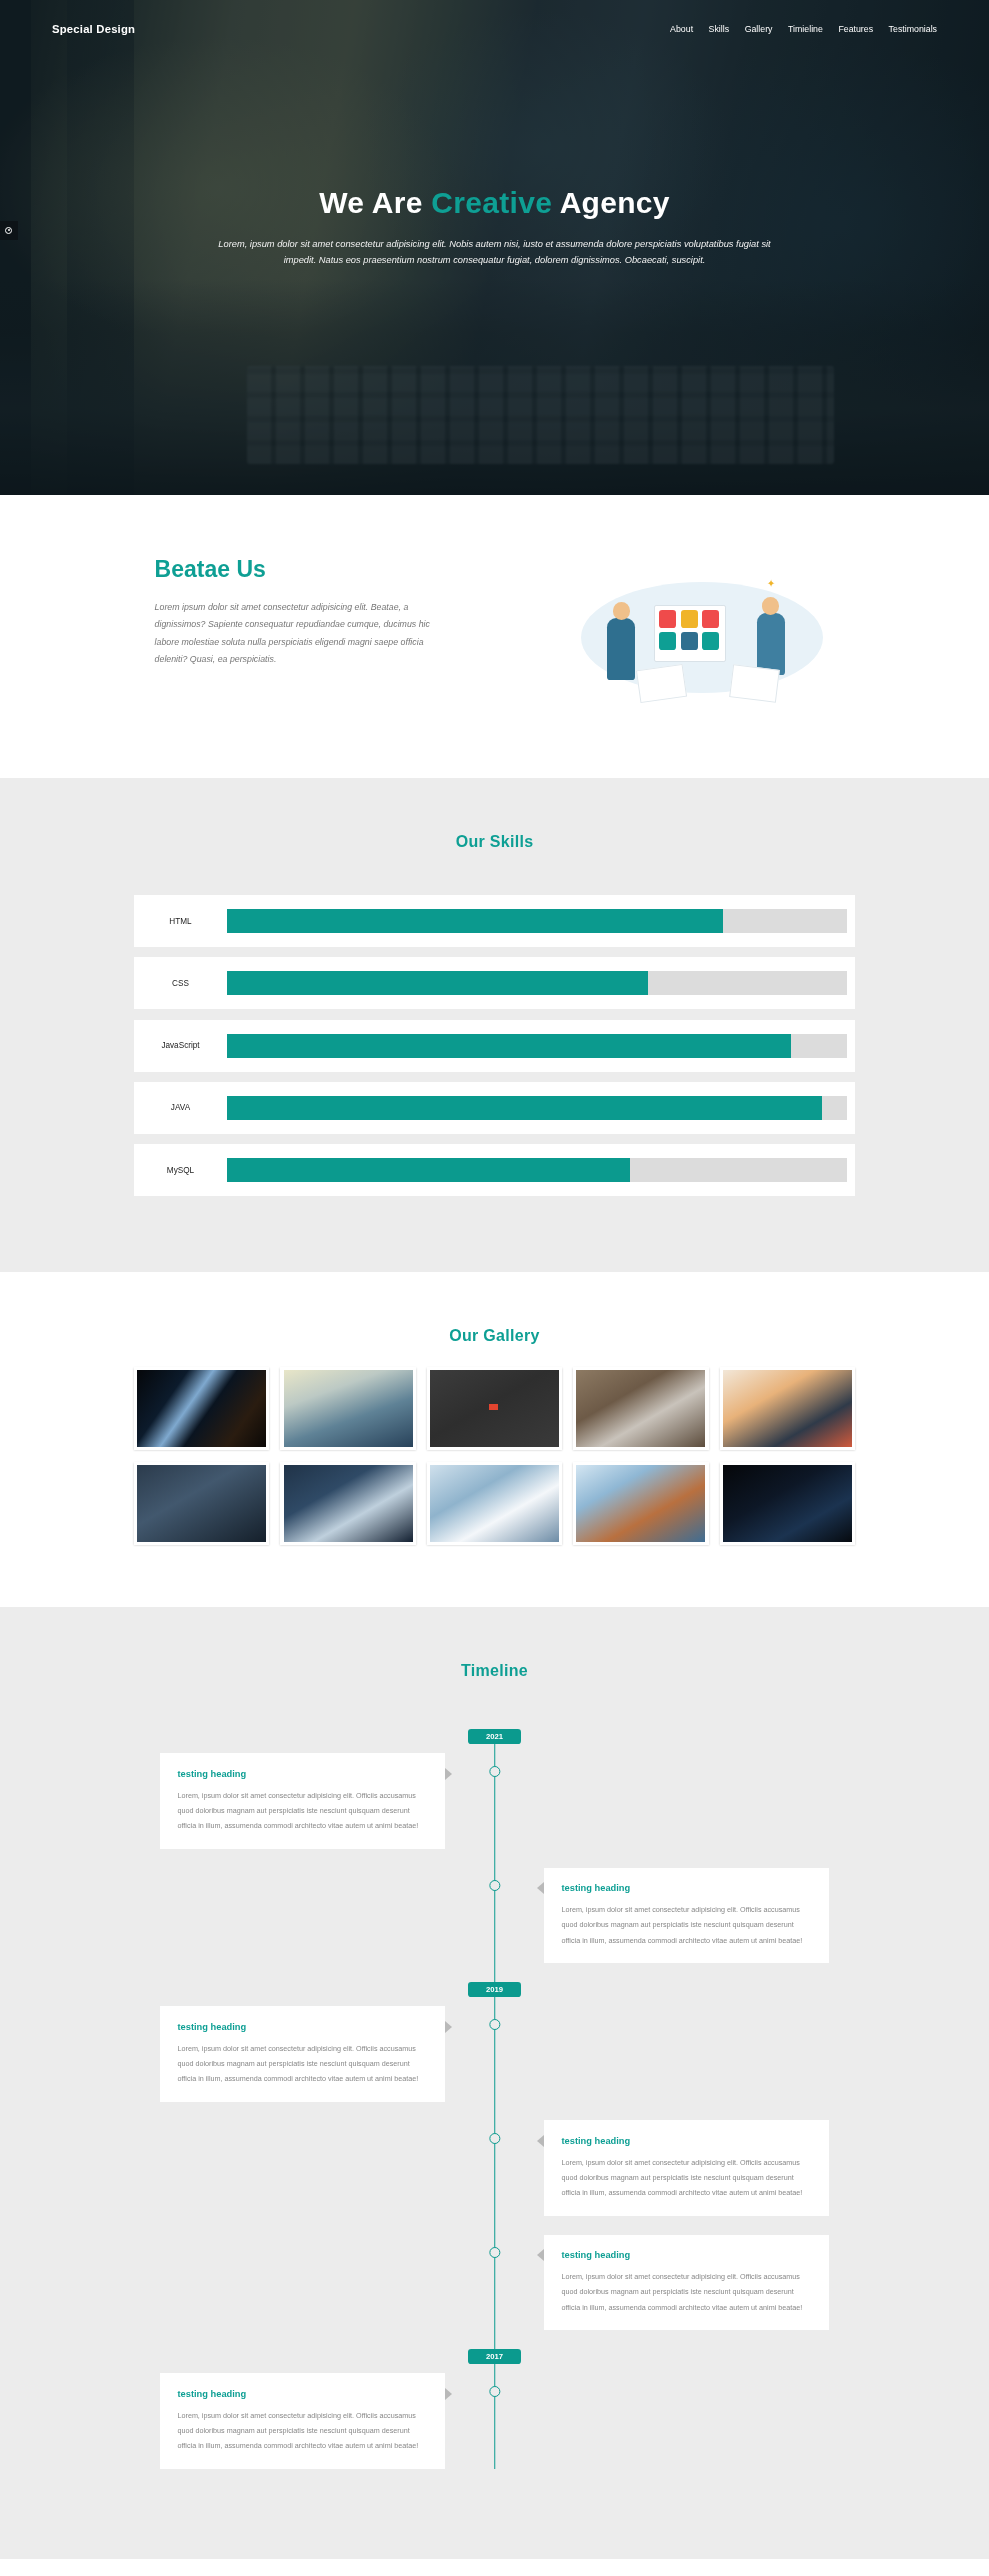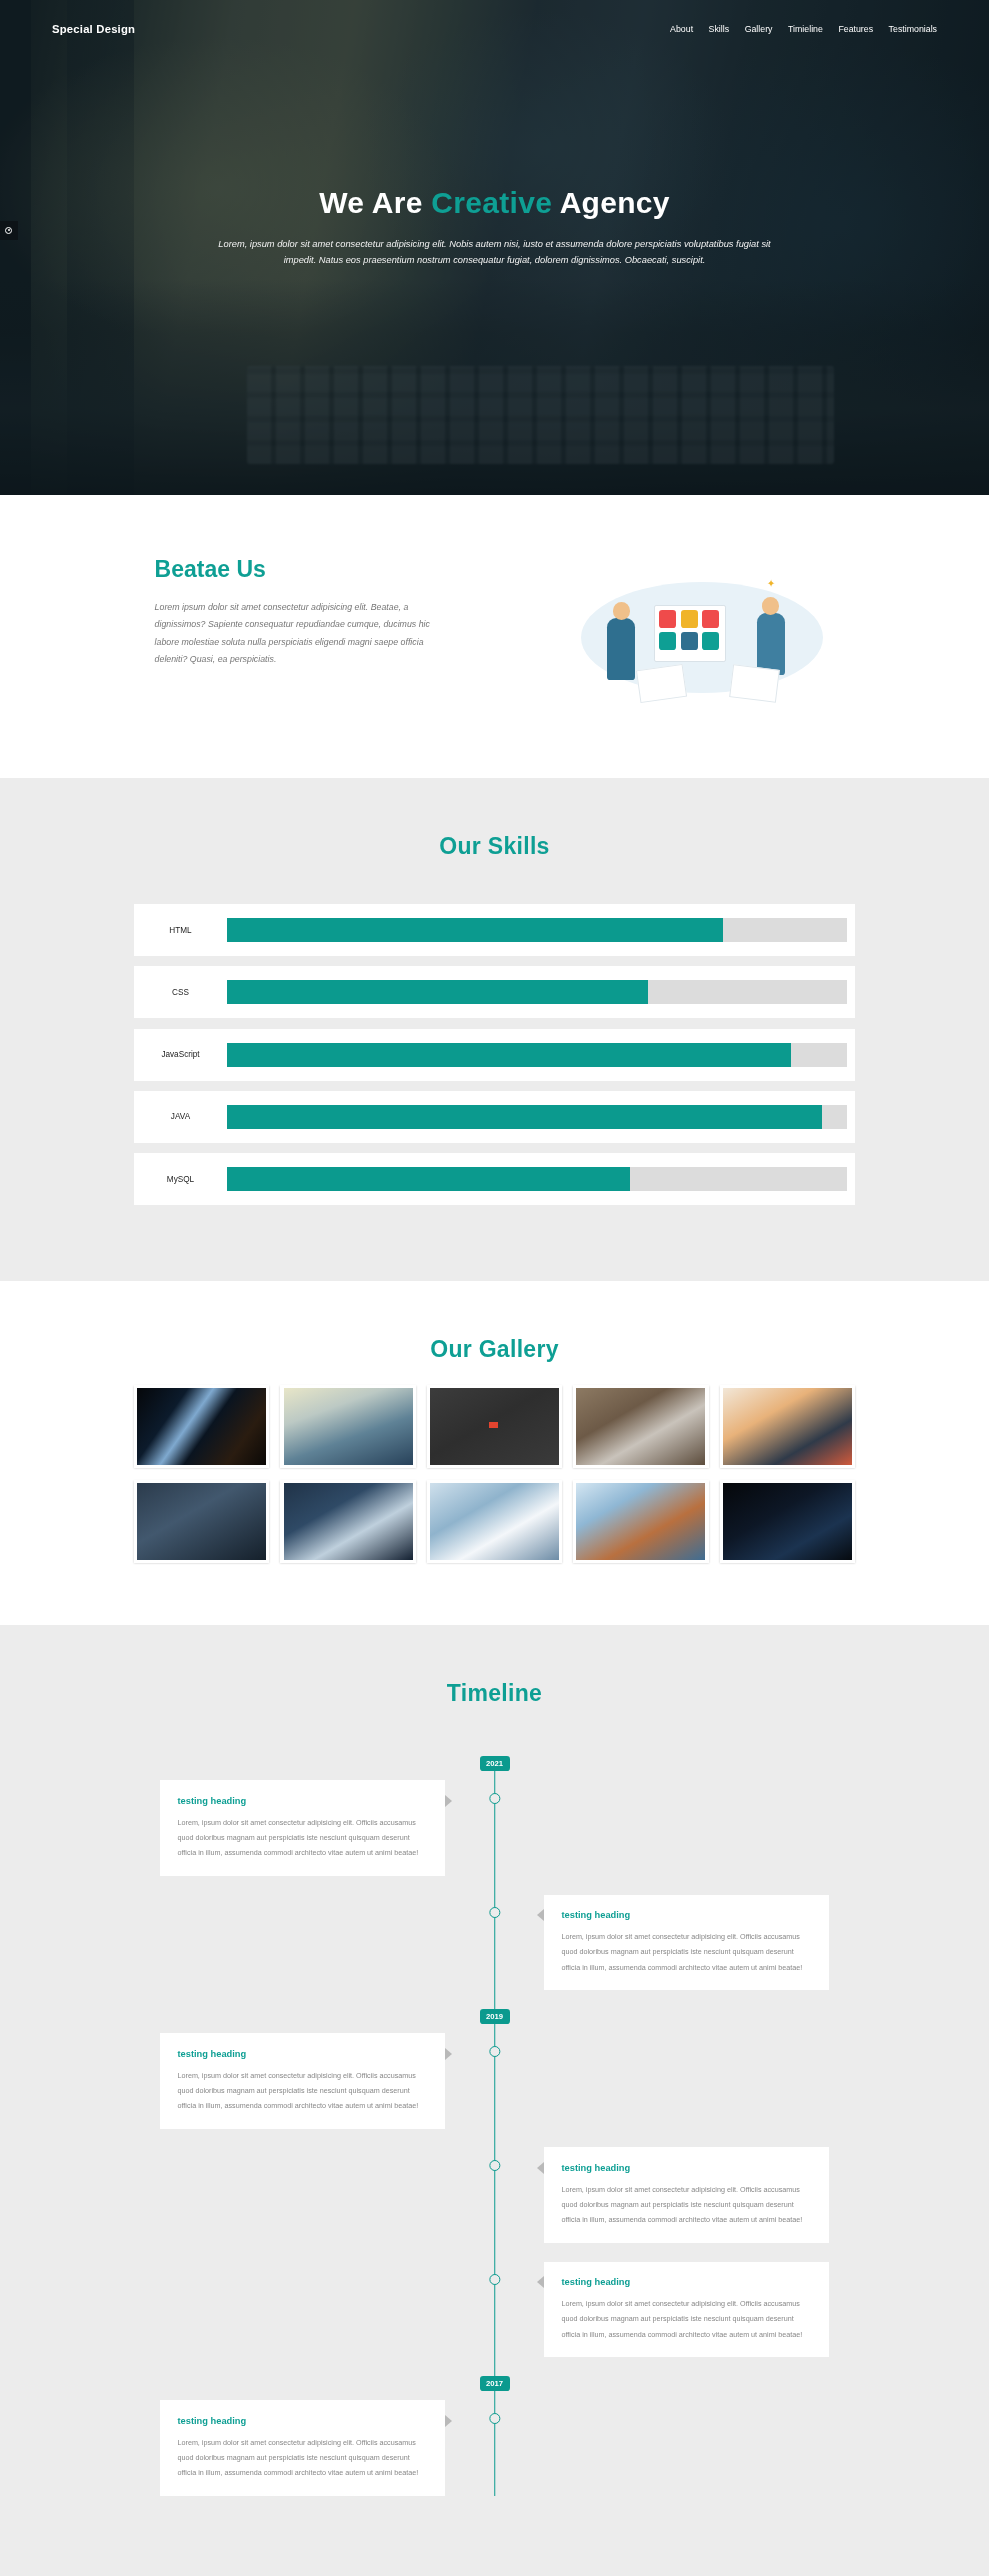--- a/index.html
+++ b/index.html
@@ -40,21 +40,21 @@
   .hero-title{font-size:30px;font-weight:bold;color:#fff;letter-spacing:0.3px;}
   .hero-title .accent{color:#0e9f94;}
   .hero-sub{margin:16px auto 0 auto;max-width:577px;color:#f2f2f2;font-size:9.3px;line-height:1.75;font-style:italic;}
 
   .side-toggle{position:absolute;z-index:7;left:0;top:221px;width:17.5px;height:18.5px;background:#0d1317;
     display:flex;align-items:center;justify-content:center;}
   .side-toggle .bullseye{width:7.2px;height:7.2px;border-radius:50%;border:1px solid #fff;position:relative;}
   .side-toggle .bullseye:after{content:"";position:absolute;left:1.5px;top:1.5px;width:2.1px;height:2.1px;border-radius:50%;background:#fff;}
 
   
-  .sec-title{font-size:23px;font-weight:bold;color:#0e9f94;text-align:center;letter-spacing:0.3px;}
+  .sec-title{font-size:16px;font-weight:bold;color:#0e9f94;text-align:center;letter-spacing:0.3px;}
 
   
   .about{background:#fff;padding:61px 0 62px 0;}
   .about-inner{width:721px;margin:0 auto;display:flex;align-items:flex-start;justify-content:space-between;}
   .about-left{width:340px;padding-left:20.6px;}
   .about-left h2{font-size:23px;font-weight:bold;color:#0e9f94;margin-bottom:15.5px;}
   .about-left p{color:#777;font-size:8.8px;line-height:2;max-width:289px;font-style:italic;}
   .about-art{width:289px;height:160px;position:relative;margin-right:5.2px;}
   .art-blob{position:absolute;left:20.6px;top:26px;width:242px;height:111px;background:#e8f2f8;border-radius:50%;}
   .art-person{position:absolute;width:28px;height:62px;background:#2f6f8f;border-radius:9.3px 9.3px 3.1px 3.1px;}
@@ -100,21 +100,21 @@
   .g7{background:linear-gradient(150deg,#203348 0%,#2f4a66 35%,#bfd0dd 62%,#132031 100%);}
   .g8{background:linear-gradient(150deg,#cfe0ec 0%,#8fb3cc 35%,#f4f7fa 62%,#6d8ca6 100%);}
   .g9{background:linear-gradient(150deg,#d4e6f2 0%,#8fb7d4 30%,#b9703f 62%,#3f6d93 100%);}
   .g10{background:linear-gradient(150deg,#05070a 0%,#0d1726 40%,#1b3350 70%,#060a0f 100%);}
 
   
   .timeline{background:#ececec;padding:55px 0 72px 0;position:relative;}
   .timeline .sec-title{margin-bottom:49px;}
   .tl-wrap{position:relative;width:721px;margin:0 auto;}
   .tl-line{position:absolute;left:50%;top:0;bottom:0;width:1.5px;background:#0b9a8e;transform:translateX(-50%);}
-  .tl-year{position:relative;z-index:3;width:30px;margin:0 auto 9.3px auto;background:#0b9a8e;color:#fff;
+  .tl-year{position:relative;z-index:3;width:53px;margin:0 auto 9.3px auto;background:#0b9a8e;color:#fff;
     font-size:7.7px;font-weight:bold;text-align:center;padding:3.1px 0;border-radius:3.1px;}
   .tl-item{position:relative;margin-bottom:18.5px;min-height:82px;}
   .tl-card{position:relative;width:285px;background:#fff;padding:15.5px 17.5px;}
   .tl-item.left .tl-card{margin-right:auto;margin-left:26px;}
   .tl-item.right .tl-card{margin-left:auto;margin-right:26px;}
   .tl-card h3{color:#0e9f94;font-size:9.3px;margin-bottom:9.3px;}
   .tl-card p{color:#888;font-size:7.2px;line-height:2.1;}
   .tl-card:before{content:"";position:absolute;top:14.4px;width:0;height:0;border-top:6.7px solid transparent;border-bottom:6.7px solid transparent;}
   .tl-item.left .tl-card:before{right:-6.7px;border-left:7.2px solid #b9b9b9;}
   .tl-item.right .tl-card:before{left:-6.7px;border-right:7.2px solid #b9b9b9;}

